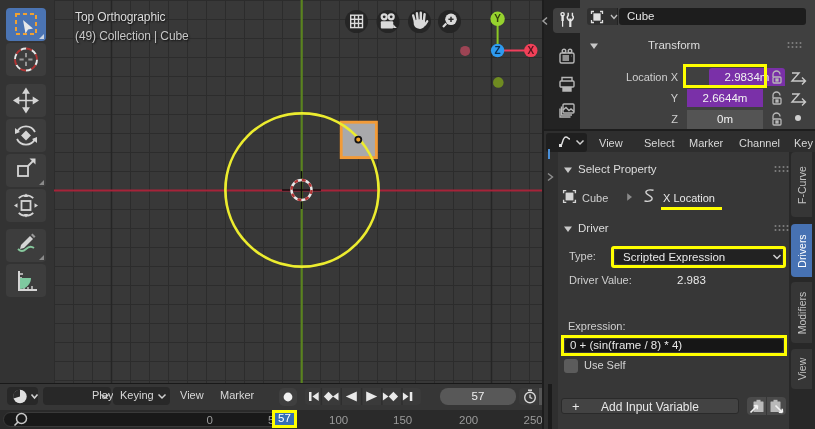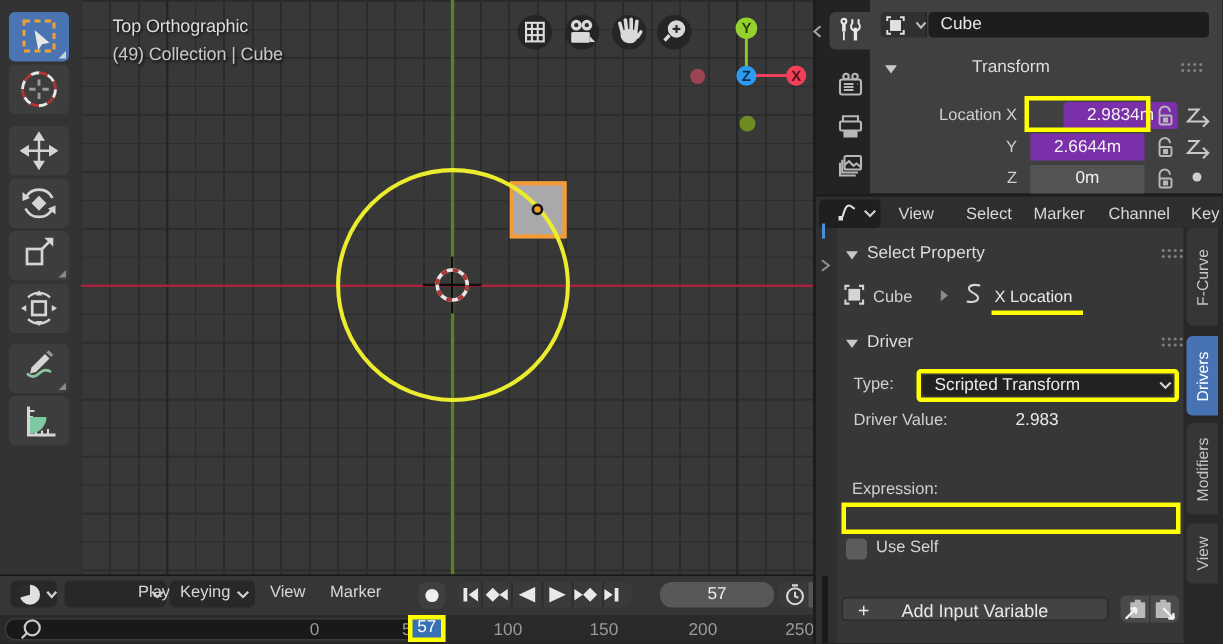--- a/index.html
+++ b/index.html
@@ -463,29 +463,30 @@
         <circle cx="1.5" cy="6" r="1"></circle>
           <circle cx="5.5" cy="6" r="1"></circle>
           <circle cx="9.5" cy="6" r="1"></circle>
           <circle cx="13.5" cy="6" r="1"></circle>
       </g>
     </svg>
 
     <div class="label" style="left:25px; top:119px;">Type:</div>
     <div class="abs" style="left:71px; top:119px; width:167px; height:14px; background:#222222; border-radius:3px;"></div>
     <div class="abs" style="left:67px; top:115px; width:175px; height:22px; border:3px solid #ffff00; border-radius:3px;"></div>
-    <div class="abs" style="left:79px; top:120px; color:#e8e8e8; font-size:11.5px;">Scripted Transform</div>
+    <div class="abs" style="left:79px; top:120px; color:#e8e8e8; font-size:11.5px;">Scripted Expression</div>
     <svg class="abs" style="left:228px; top:123px;" width="10" height="7" viewBox="0 0 10 7">
         <path d="M 1.5 1 L 5 4.5 L 8.5 1" stroke="#d0d0d0" stroke-width="1.5" fill="none"></path>
       </svg>
 
     <div class="label" style="left:25px; top:143px;">Driver Value:</div>
     <div class="abs" style="left:133px; top:143px; color:#e8e8e8; font-size:11.5px;">2.983</div>
 
     <div class="label" style="left:24px; top:189px;">Expression:</div>
+    <div class="abs" style="left:21px; top:208px; width:218px; height:13px; background:#161616; border-radius:3px; color:#e8e8e8; font-size:11.5px; line-height:13px; padding-left:5px;">0 + (sin(frame / 8) * 4)</div>
     <div class="abs" style="left:17px; top:204px; width:226px; height:21px; border:3px solid #ffff00;"></div>
 
     <div class="abs" style="left:20px; top:228px; width:14px; height:14px; background:#5c5c5c; border-radius:3px;"></div>
     <div class="abs" style="left:40px; top:228px; color:#d4d4d4; font-size:11px;">Use Self</div>
 
     <div class="abs" style="left:17px; top:267px; width:178px; height:16px; background:#434343; border-radius:3px; border:1px solid #2a2a2a;"></div>
     <div class="abs" style="left:28px; top:268px; color:#e8e8e8; font-size:13px;">+</div>
     <div class="abs" style="left:57px; top:269px; color:#e8e8e8; font-size:12px;">Add Input Variable</div>
 
     <div class="abs" style="left:202.5px; top:266px; width:19px; height:17.5px; background:#4a4a4a; border-radius:4px 0 0 4px;"></div>

